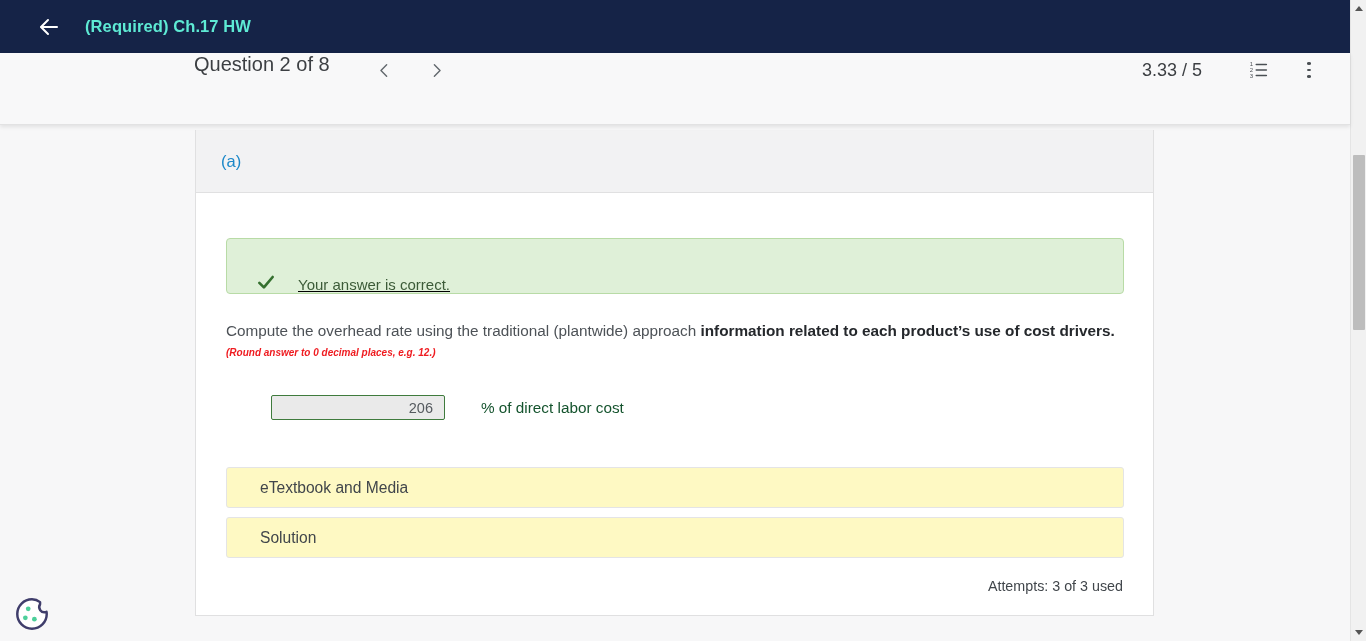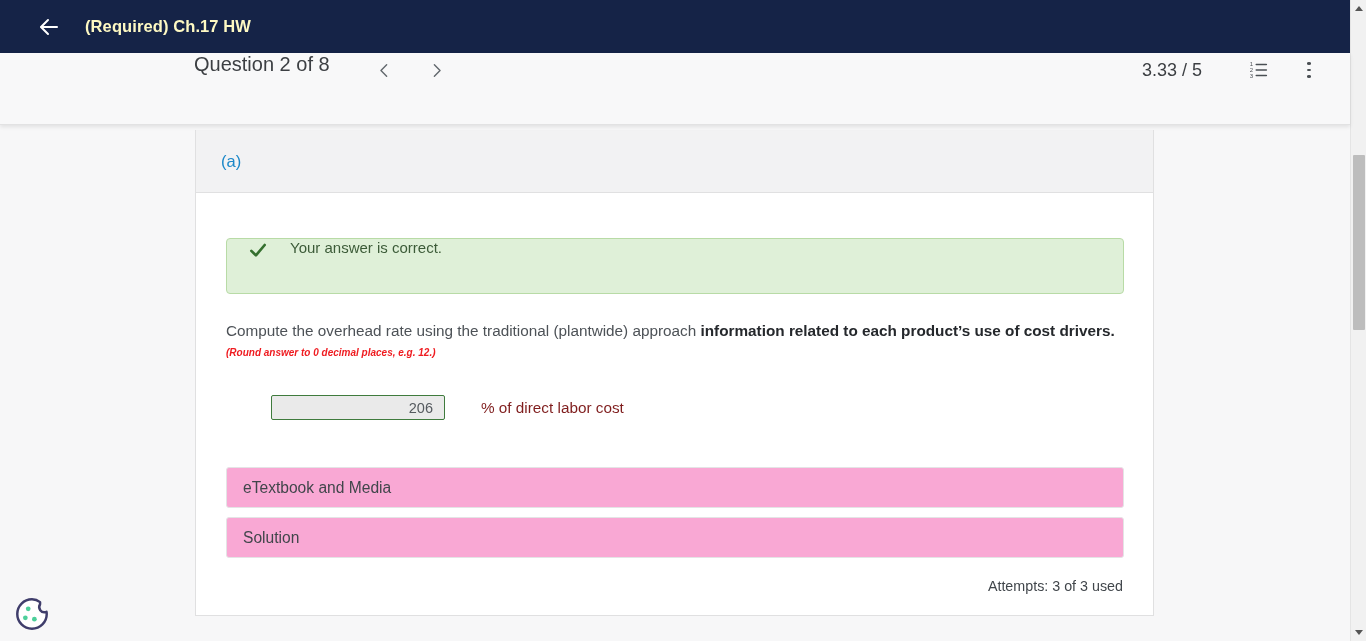--- a/index.html
+++ b/index.html
@@ -33,21 +33,21 @@
     padding-left: 36px;
   }
   .back-arrow {
     width: 26px; height: 26px;
     display: flex; align-items: center; justify-content: center;
     cursor: pointer;
     flex: 0 0 auto;
   }
   .back-arrow svg { display: block; }
   .app-title {
-    color: #fef9c3;
+    color: #5eead4;
     font-size: 16.5px;
     font-weight: bold;
     letter-spacing: 0.1px;
     margin-left: 23px;
     white-space: nowrap;
   }
 
   
   .sub-header {
     position: absolute;
@@ -176,22 +176,23 @@
   
   .alert {
     margin-top: 21px;
     margin-left: 0;
     width: 898px;
     height: 56px;
     background: #dff0d8;
     border: 1px solid #b8dba6;
     border-radius: 4px;
     display: flex;
-    align-items: flex-start;
-    padding-left: 20px;
+    align-items: flex-end;
+    padding-left: 28px;
+    text-decoration: underline;
   }
   .check-icon {
     width: 22px; height: 22px;
     display: flex; align-items: center; justify-content: center;
     color: #35702f;
     flex: 0 0 auto;
   }
   .alert-text {
     font-size: 15px;
     color: #3c5b38;
@@ -237,36 +238,36 @@
     background: #eaeaea;
     color: #555a5f;
     font-family: "Liberation Sans", sans-serif;
     font-size: 14.5px;
     text-align: right;
     padding: 0 11px;
     border-radius: 2px;
   }
   .answer-unit {
     font-size: 15.3px;
-    color: #7f1d1d;
+    color: #14532d;
     margin-left: 36px;
     white-space: nowrap;
   }
 
   
   .accordion {
     margin-top: 0;
     width: 898px;
     height: 41px;
-    background: #f9a8d4;
+    background: #fef9c3;
     border: 1px solid #e4e4e5;
     border-radius: 3px;
     display: flex;
     align-items: center;
-    padding-left: 16px;
+    padding-left: 33px;
     cursor: pointer;
   }
   .accordion.first { margin-top: 47px; }
   .accordion.second { margin-top: 9px; }
   .accordion-label {
     font-size: 15.6px;
     color: #41464b;
   }
 
   .attempts {

